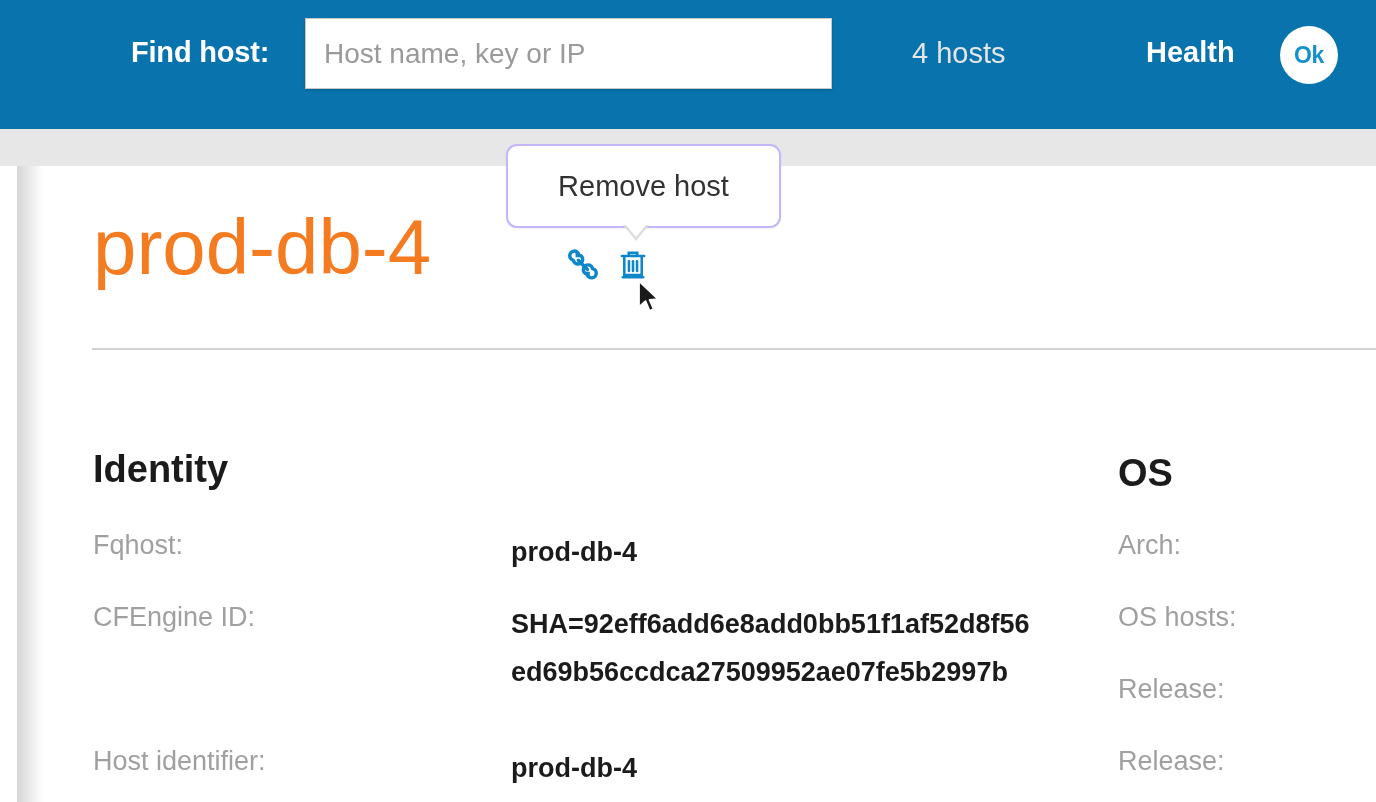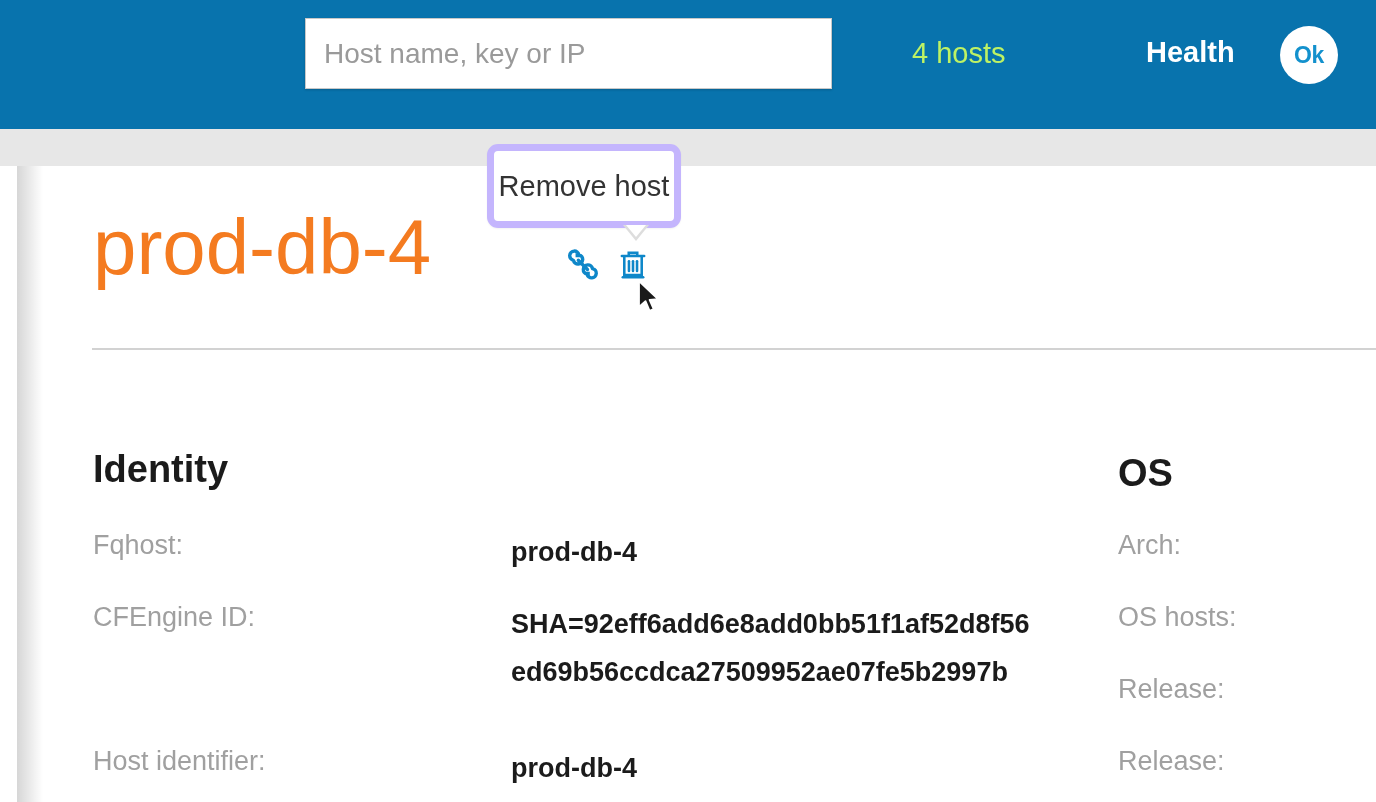--- a/index.html
+++ b/index.html
@@ -59,21 +59,21 @@
   }
   .search-box input::placeholder {
     color: #9a9a9a;
     opacity: 1;
   }
   .hosts-count {
     position: absolute;
     left: 912px;
     top: 37px;
     font-size: 29px;
-    color: #bef264;
+    color: #e5e5e5;
     white-space: nowrap;
   }
   .health-label {
     position: absolute;
     left: 1146px;
     top: 36px;
     font-size: 29px;
     font-weight: bold;
     color: #ffffff;
     white-space: nowrap;
@@ -146,26 +146,26 @@
   .icon-btn {
     width: 34px;
     height: 34px;
     display: block;
     cursor: pointer;
   }
 
   
   .tooltip {
     position: absolute;
-    left: 487px;
+    left: 506px;
     top: 144px;
-    width: 194px;
+    width: 275px;
     height: 84px;
     background: #ffffff;
-    border: 7px solid #c4b5fd;
+    border: 2px solid #c4b5fd;
     border-radius: 11px;
     box-sizing: border-box;
     display: flex;
     align-items: center;
     justify-content: center;
     box-shadow: 0 1px 2px rgba(0,0,0,0.05);
     z-index: 20;
   }
   .tooltip-text {
     font-size: 29px;
@@ -244,20 +244,21 @@
     width: 26px;
     height: 36px;
     z-index: 30;
     pointer-events: none;
   }
 </style>
 </head>
 <body>
 
 <div class="topbar">
+  <div class="find-label">Find host:</div>
 
   <div class="search-box">
     <input type="text" placeholder="Host name, key or IP" style="">
   </div>
 
   <div class="hosts-count">4 hosts</div>
   <div class="health-label">Health</div>
   <div class="ok-badge">Ok</div>
 </div>
 

